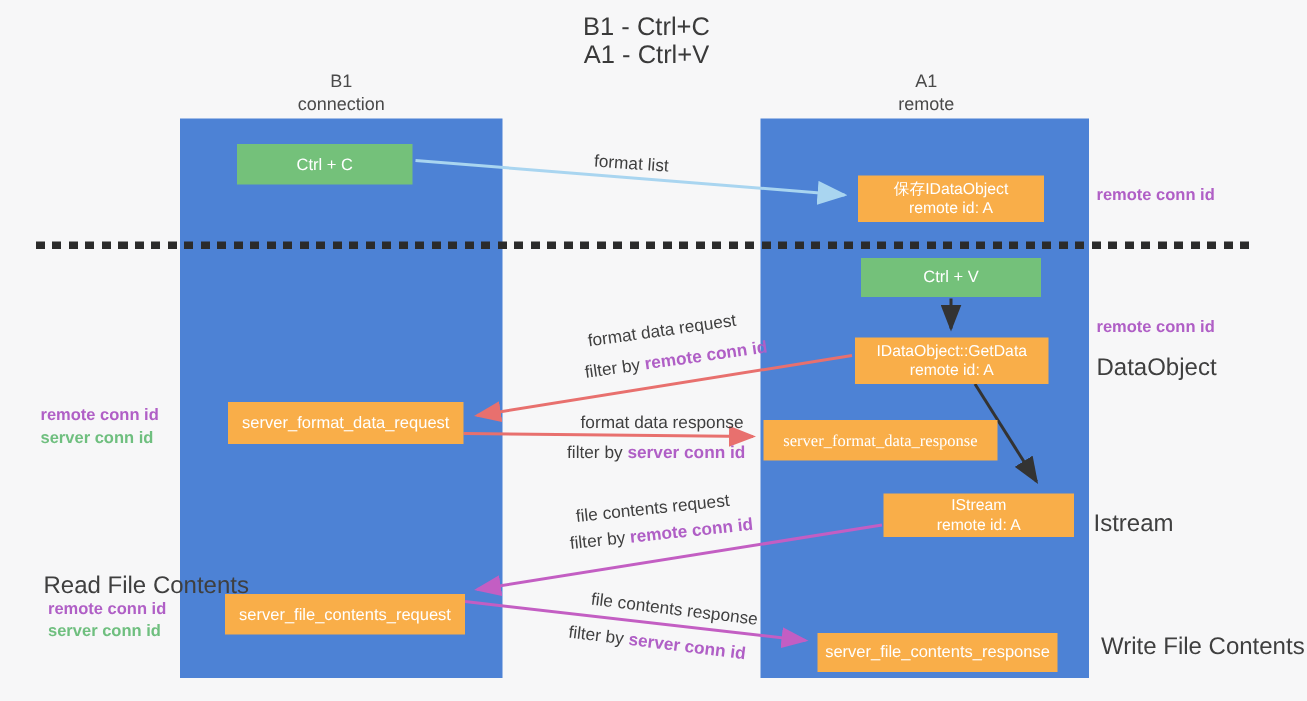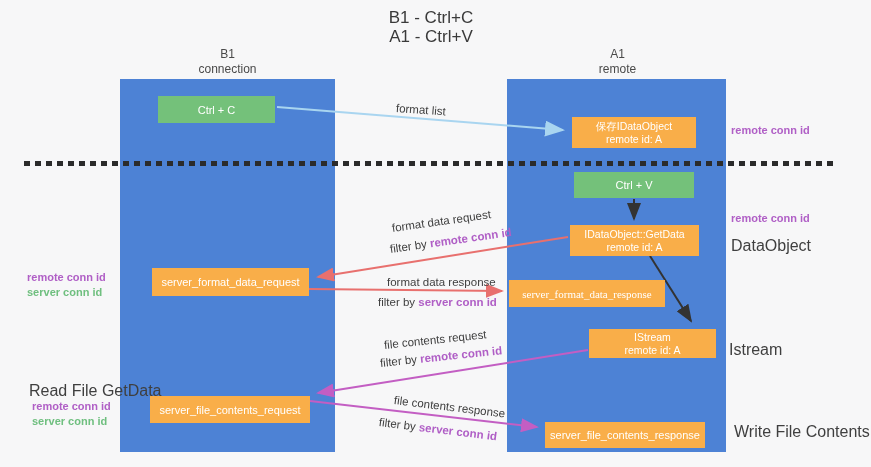--- a/index.html
+++ b/index.html
@@ -156,17 +156,17 @@
   </div>
 
   <div class="side-sm purple" style="left:731px; top:123px;">remote conn id</div>
   <div class="side-sm purple" style="left:731px; top:211px;">remote conn id</div>
   <div class="side" style="left:731px; top:237px;">DataObject</div>
   <div class="side" style="left:729px; top:341px;">Istream</div>
   <div class="side" style="left:734px; top:423px;">Write File Contents</div>
 
   <div class="side-sm purple" style="left:27px; top:270px;">remote conn id</div>
   <div class="side-sm greent" style="left:27px; top:285px;">server conn id</div>
-  <div class="side" style="left:29px; top:382px;">Read File GetData</div>
+  <div class="side" style="left:29px; top:382px;">Read File Contents</div>
   <div class="side-sm purple" style="left:32px; top:399px;">remote conn id</div>
   <div class="side-sm greent" style="left:32px; top:414px;">server conn id</div>
 
 </div>
 
 </body></html>

